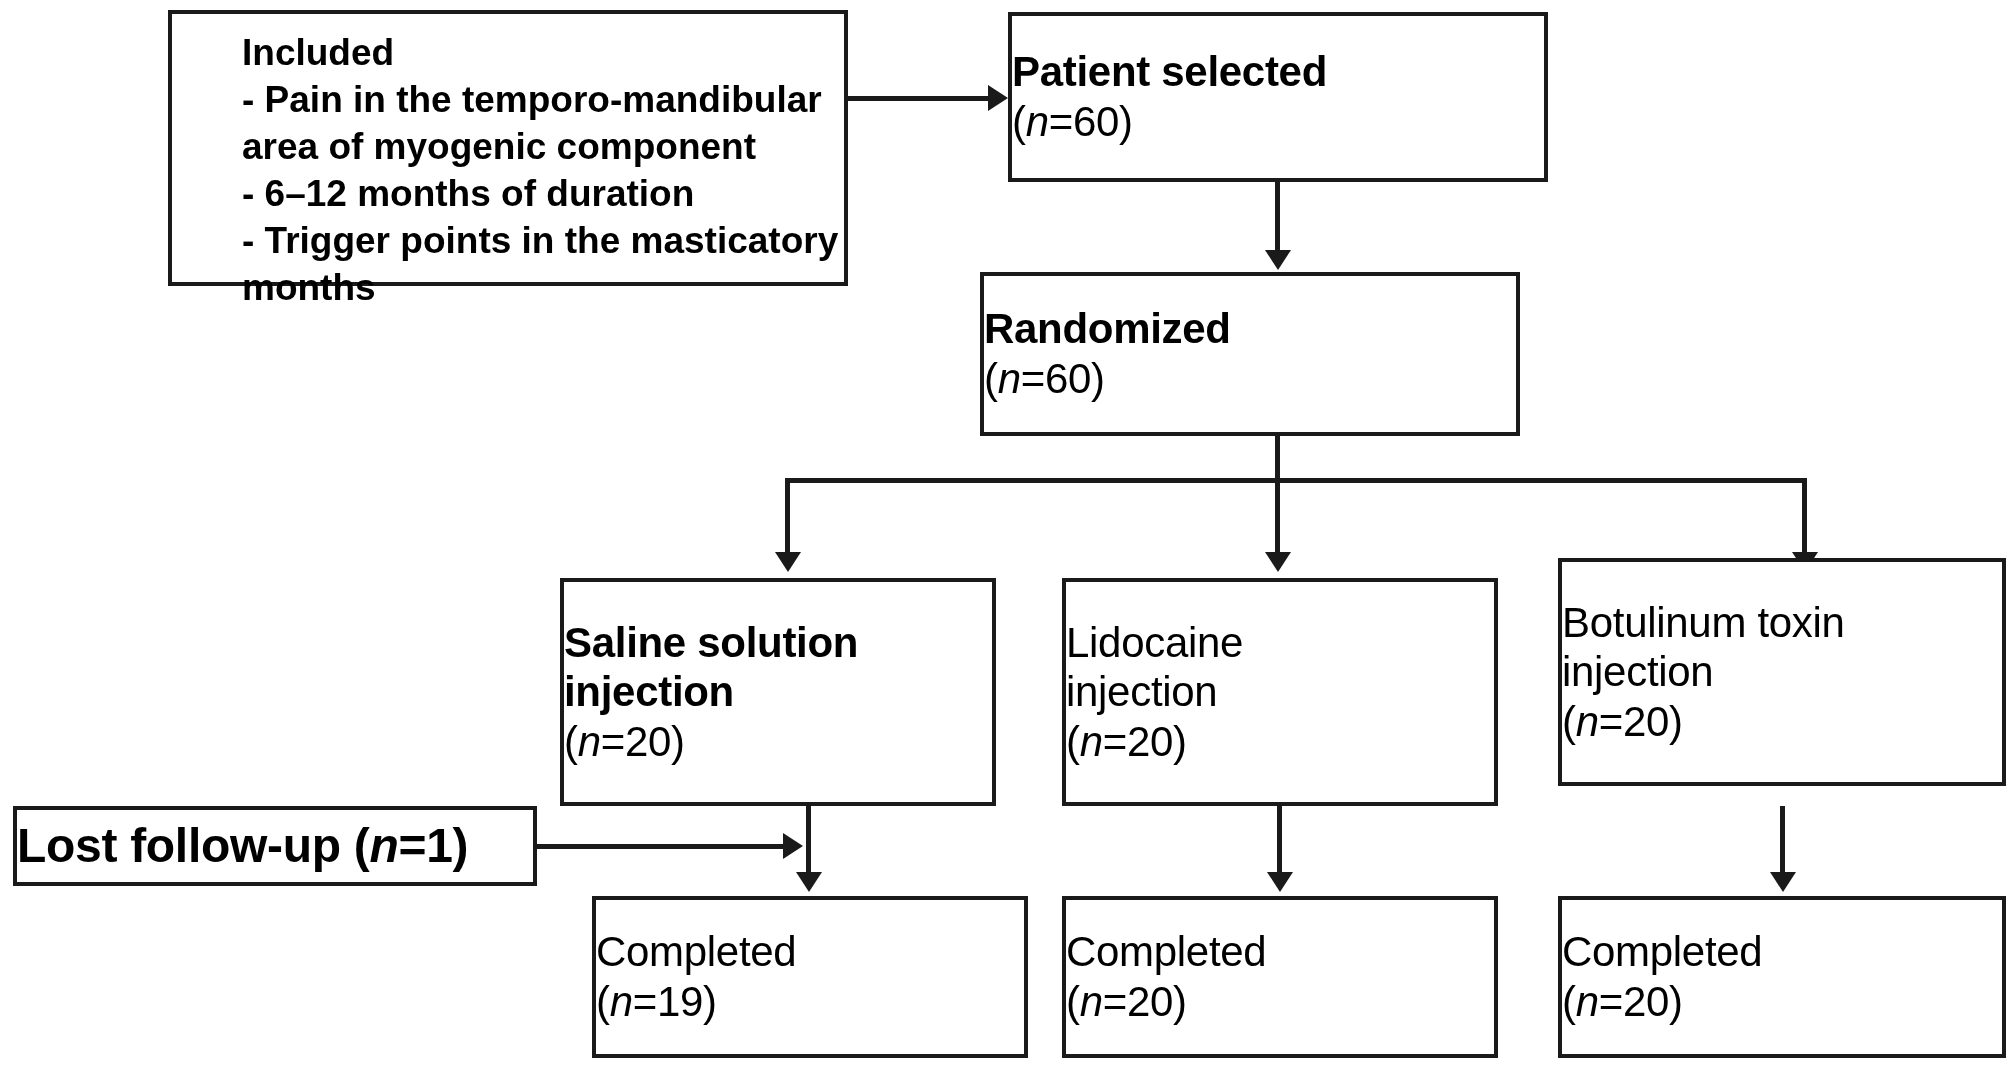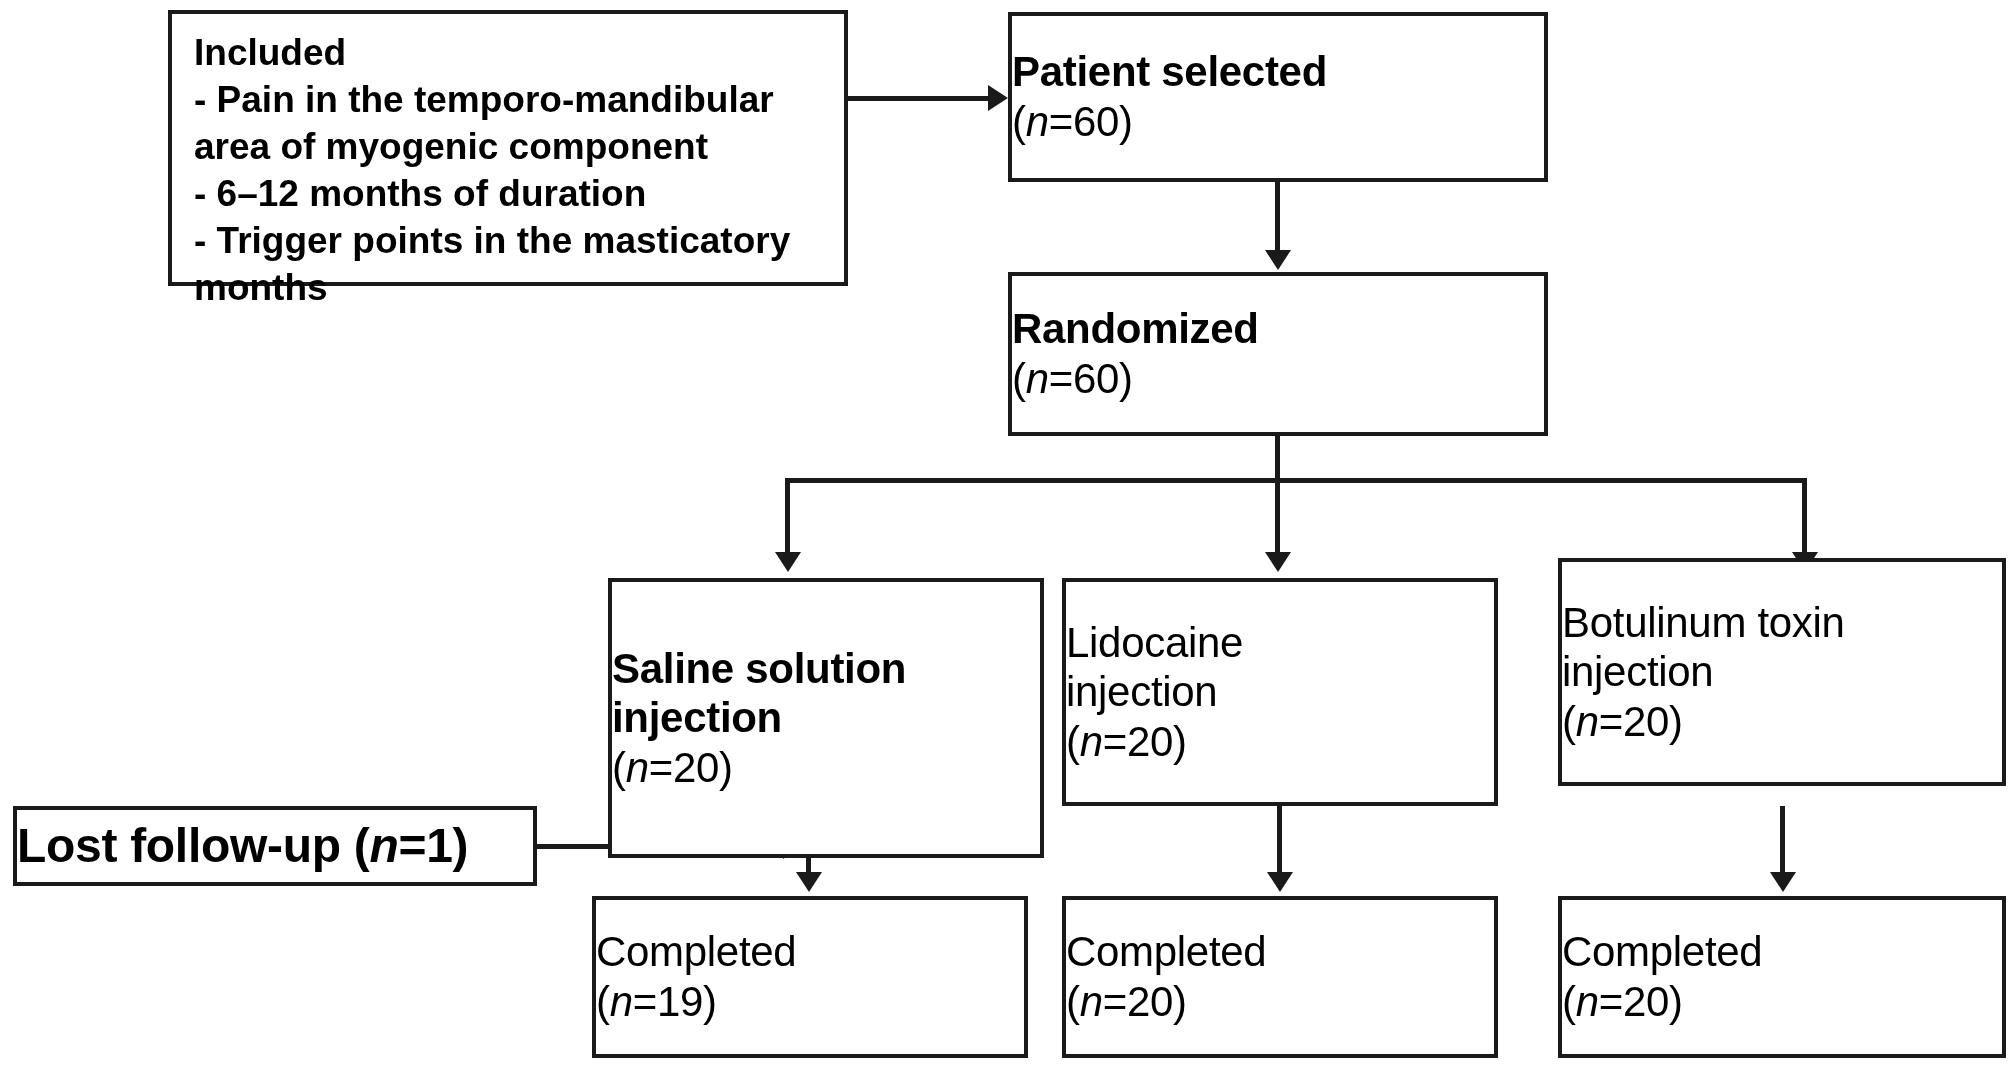--- a/index.html
+++ b/index.html
@@ -54,28 +54,29 @@
     align-items: flex-start;
     justify-content: flex-start;
     padding: 16px 14px 10px 22px;
     text-align: left;
   }
   #included .line {
     font-size: 37px;
     font-weight: 700;
     line-height: 1.27;
     white-space: nowrap;
+    margin-left: 48px;
   }
 
   
   #patient-selected { left: 1008px; top: 12px;  width: 540px; height: 170px; }
-  #randomized       { left: 1008px; top: 272px; width: 540px; height: 164px; }
-
-  
-  #arm-saline    { left: 608px;  top: 578px; width: 436px; height: 280px; }
+  #randomized       { left: 980px; top: 272px; width: 540px; height: 164px; }
+
+  
+  #arm-saline    { left: 560px;  top: 578px; width: 436px; height: 228px; }
   #arm-lidocaine { left: 1062px; top: 578px; width: 436px; height: 228px; }
   #arm-botox     { left: 1558px; top: 558px; width: 448px; height: 228px; }
 
   
   #lost-followup {
     left: 13px; top: 806px;
     width: 524px; height: 80px;
   }
   #lost-followup .ttl { font-size: 48px; font-weight: 700; }
 

